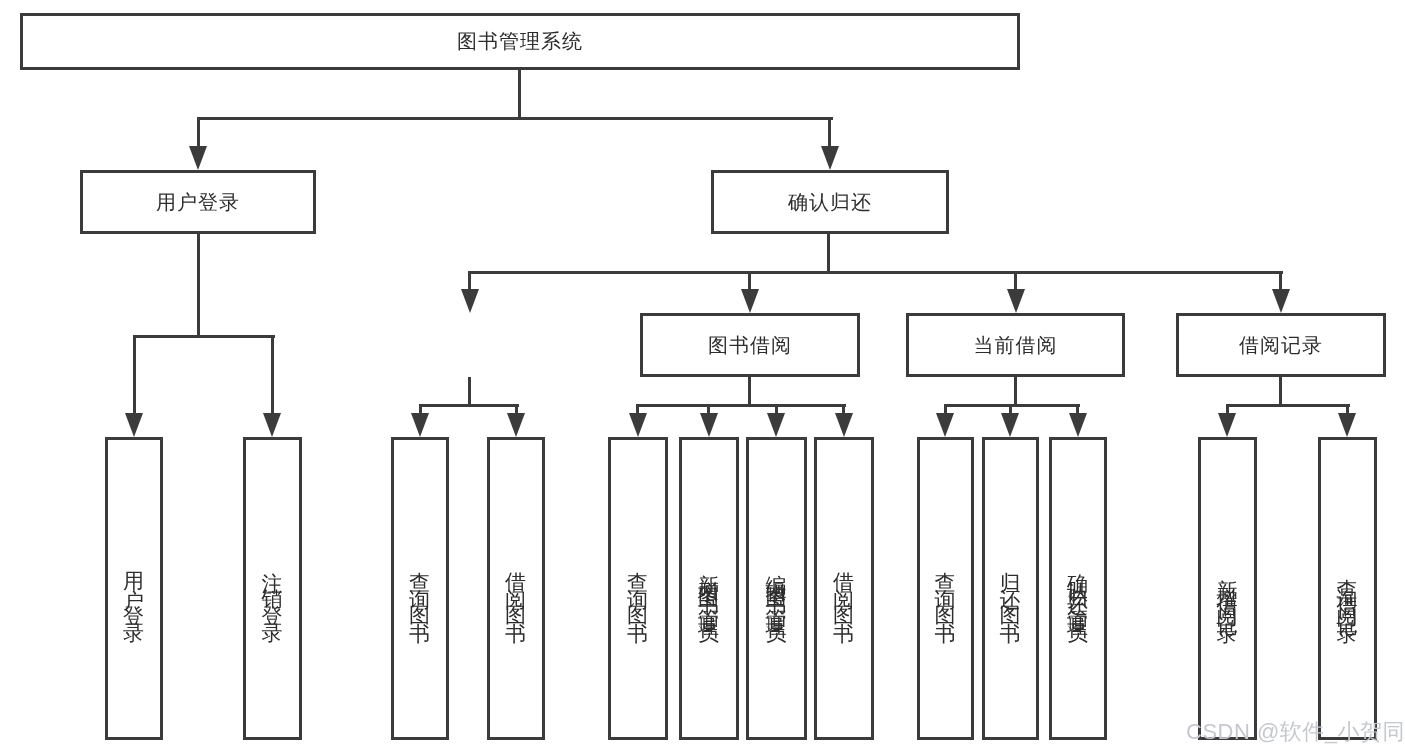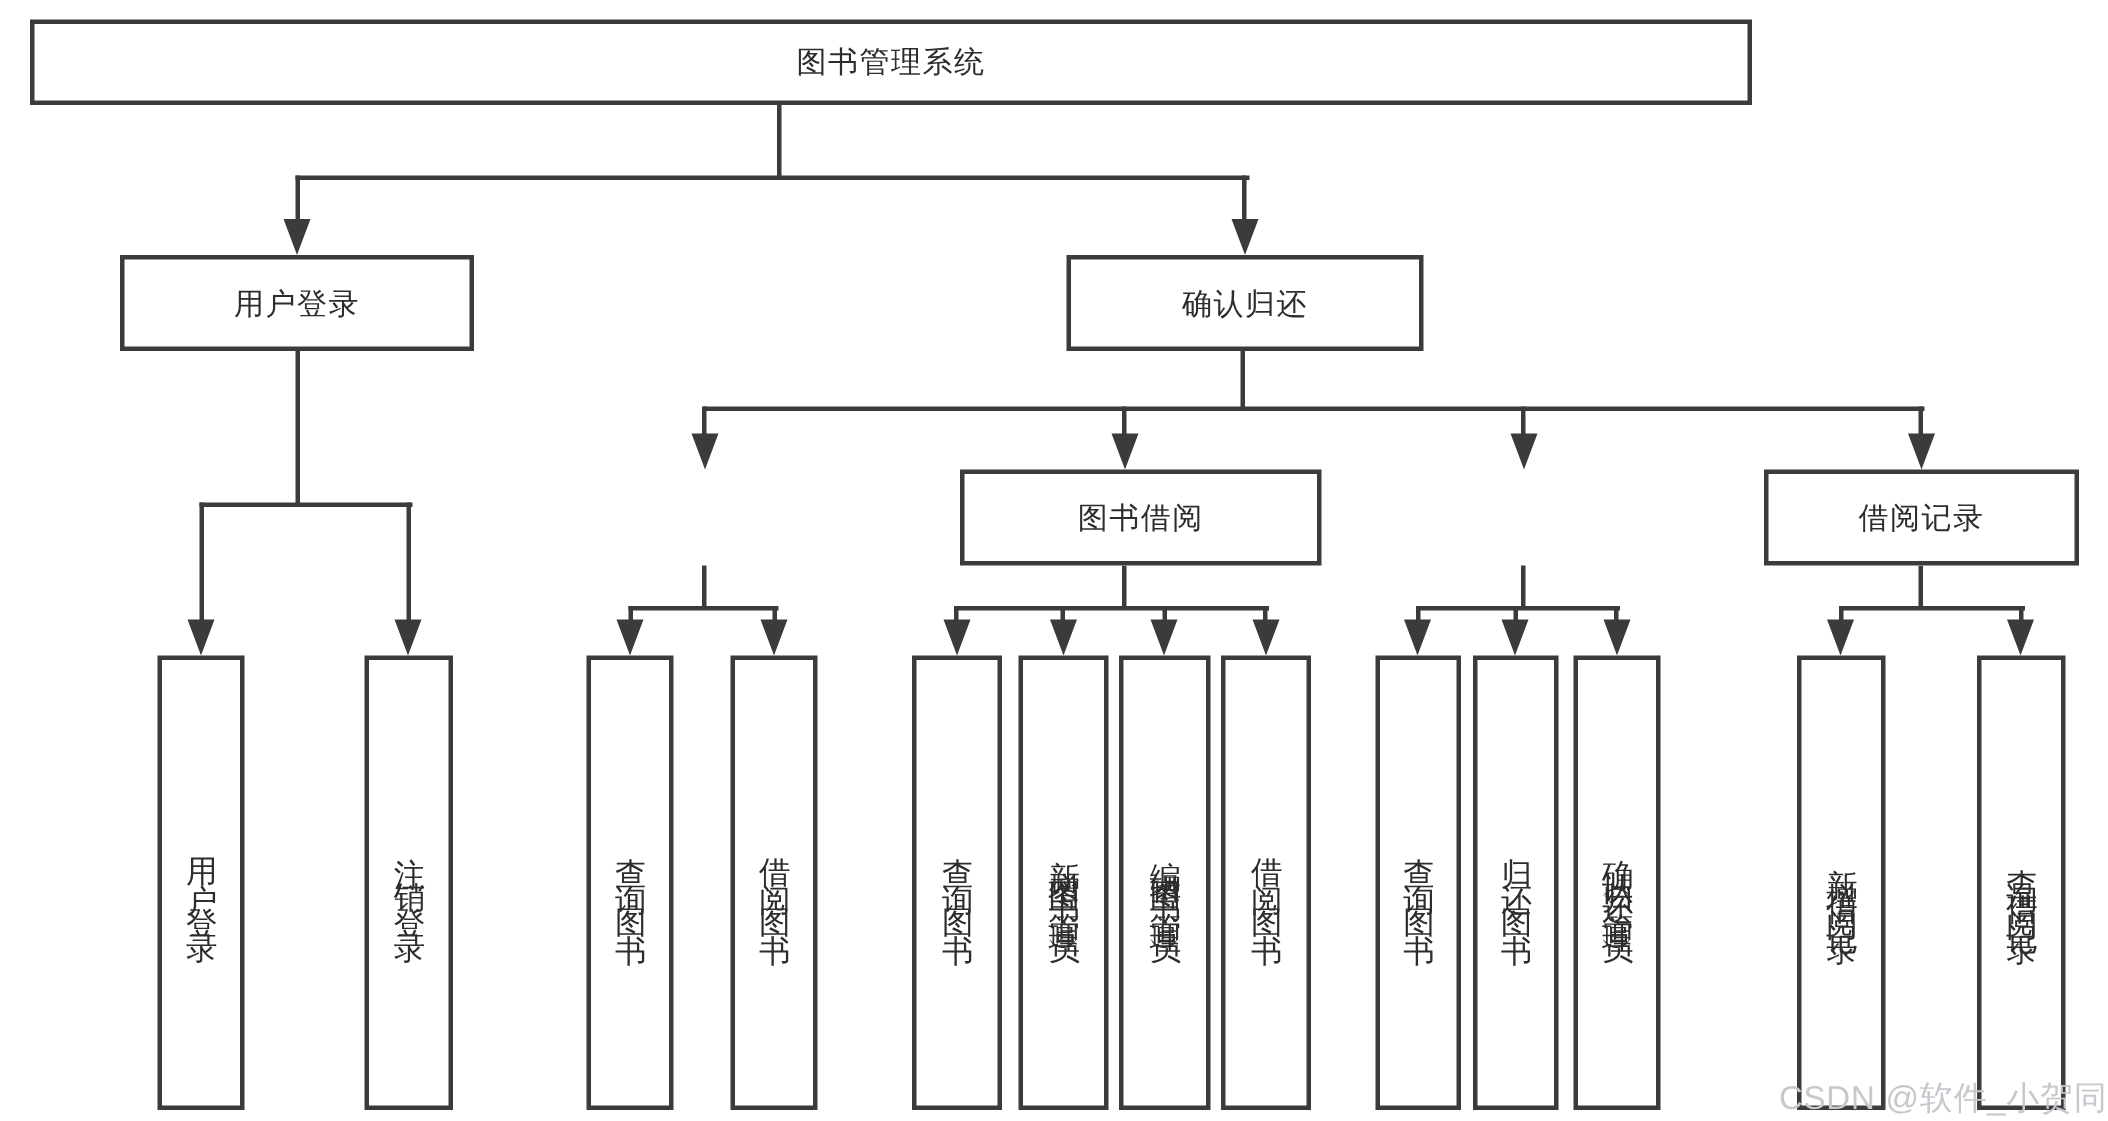--- a/index.html
+++ b/index.html
@@ -33,21 +33,21 @@
   .watermark{
     position:absolute;left:1186px;top:717px;z-index:6;
     color:var(--wm);font-size:22px;white-space:nowrap;letter-spacing:0.5px;
   }
 </style>
 </head>
 <body>
 
 <div class="stage">
 
-  <div class="node" style="left:20px;top:13px;width:1148px;height:57px;">图书管理系统</div>
+  <div class="node" style="left:20px;top:13px;width:1000px;height:57px;">图书管理系统</div>
 
   <div class="vline" style="left:518px;top:70px;width:3px;height:48px;"></div>
   <div class="hline" style="left:197px;top:117px;width:636px;height:3px;"></div>
   <div class="vline" style="left:197px;top:117px;width:3px;height:32px;"></div>
   <div class="arrow" style="left:189px;top:146px;"></div>
   <div class="vline" style="left:828px;top:117px;width:3px;height:32px;"></div>
   <div class="arrow" style="left:821px;top:146px;"></div>
 
   <div class="node" style="left:80px;top:170px;width:236px;height:64px;">用户登录</div>
   <div class="node" style="left:711px;top:170px;width:238px;height:64px;">确认归还</div>
@@ -63,21 +63,22 @@
   <div class="hline" style="left:469px;top:271px;width:814px;height:3px;"></div>
   <div class="vline" style="left:468px;top:271px;width:3px;height:21px;"></div>
   <div class="arrow" style="left:461px;top:289px;"></div>
   <div class="vline" style="left:748px;top:271px;width:3px;height:21px;"></div>
   <div class="arrow" style="left:741px;top:289px;"></div>
   <div class="vline" style="left:1014px;top:271px;width:3px;height:21px;"></div>
   <div class="arrow" style="left:1007px;top:289px;"></div>
   <div class="vline" style="left:1279px;top:271px;width:3px;height:21px;"></div>
   <div class="arrow" style="left:1272px;top:289px;"></div>
 
-  <div class="node" style="left:640px;top:313px;width:241px;height:64px;">图书借阅</div>
+  <div class="node" style="left:640px;top:313px;width:220px;height:64px;">图书借阅</div>
+  <div class="node" style="left:906px;top:313px;width:219px;height:64px;">当前借阅</div>
   <div class="node" style="left:1176px;top:313px;width:210px;height:64px;">借阅记录</div>
 
   <div class="vline" style="left:468px;top:377px;width:3px;height:29px;"></div>
   <div class="hline" style="left:419px;top:404px;width:100px;height:3px;"></div>
   <div class="vline" style="left:419px;top:404px;width:3px;height:14px;"></div>
   <div class="arrow" style="left:411px;top:413px;"></div>
   <div class="vline" style="left:515px;top:404px;width:3px;height:14px;"></div>
   <div class="arrow" style="left:507px;top:413px;"></div>
 
   <div class="vline" style="left:748px;top:377px;width:3px;height:29px;"></div>

